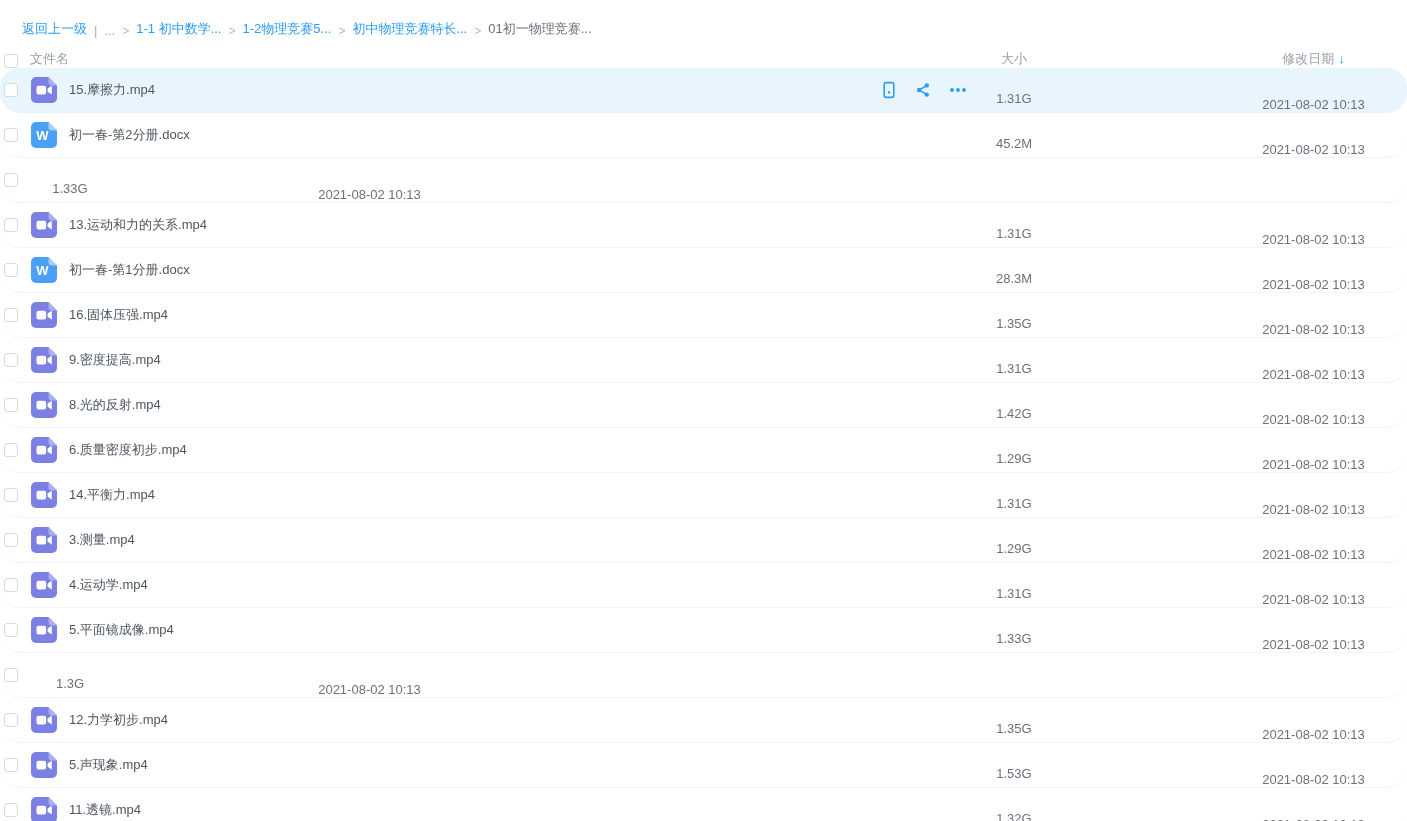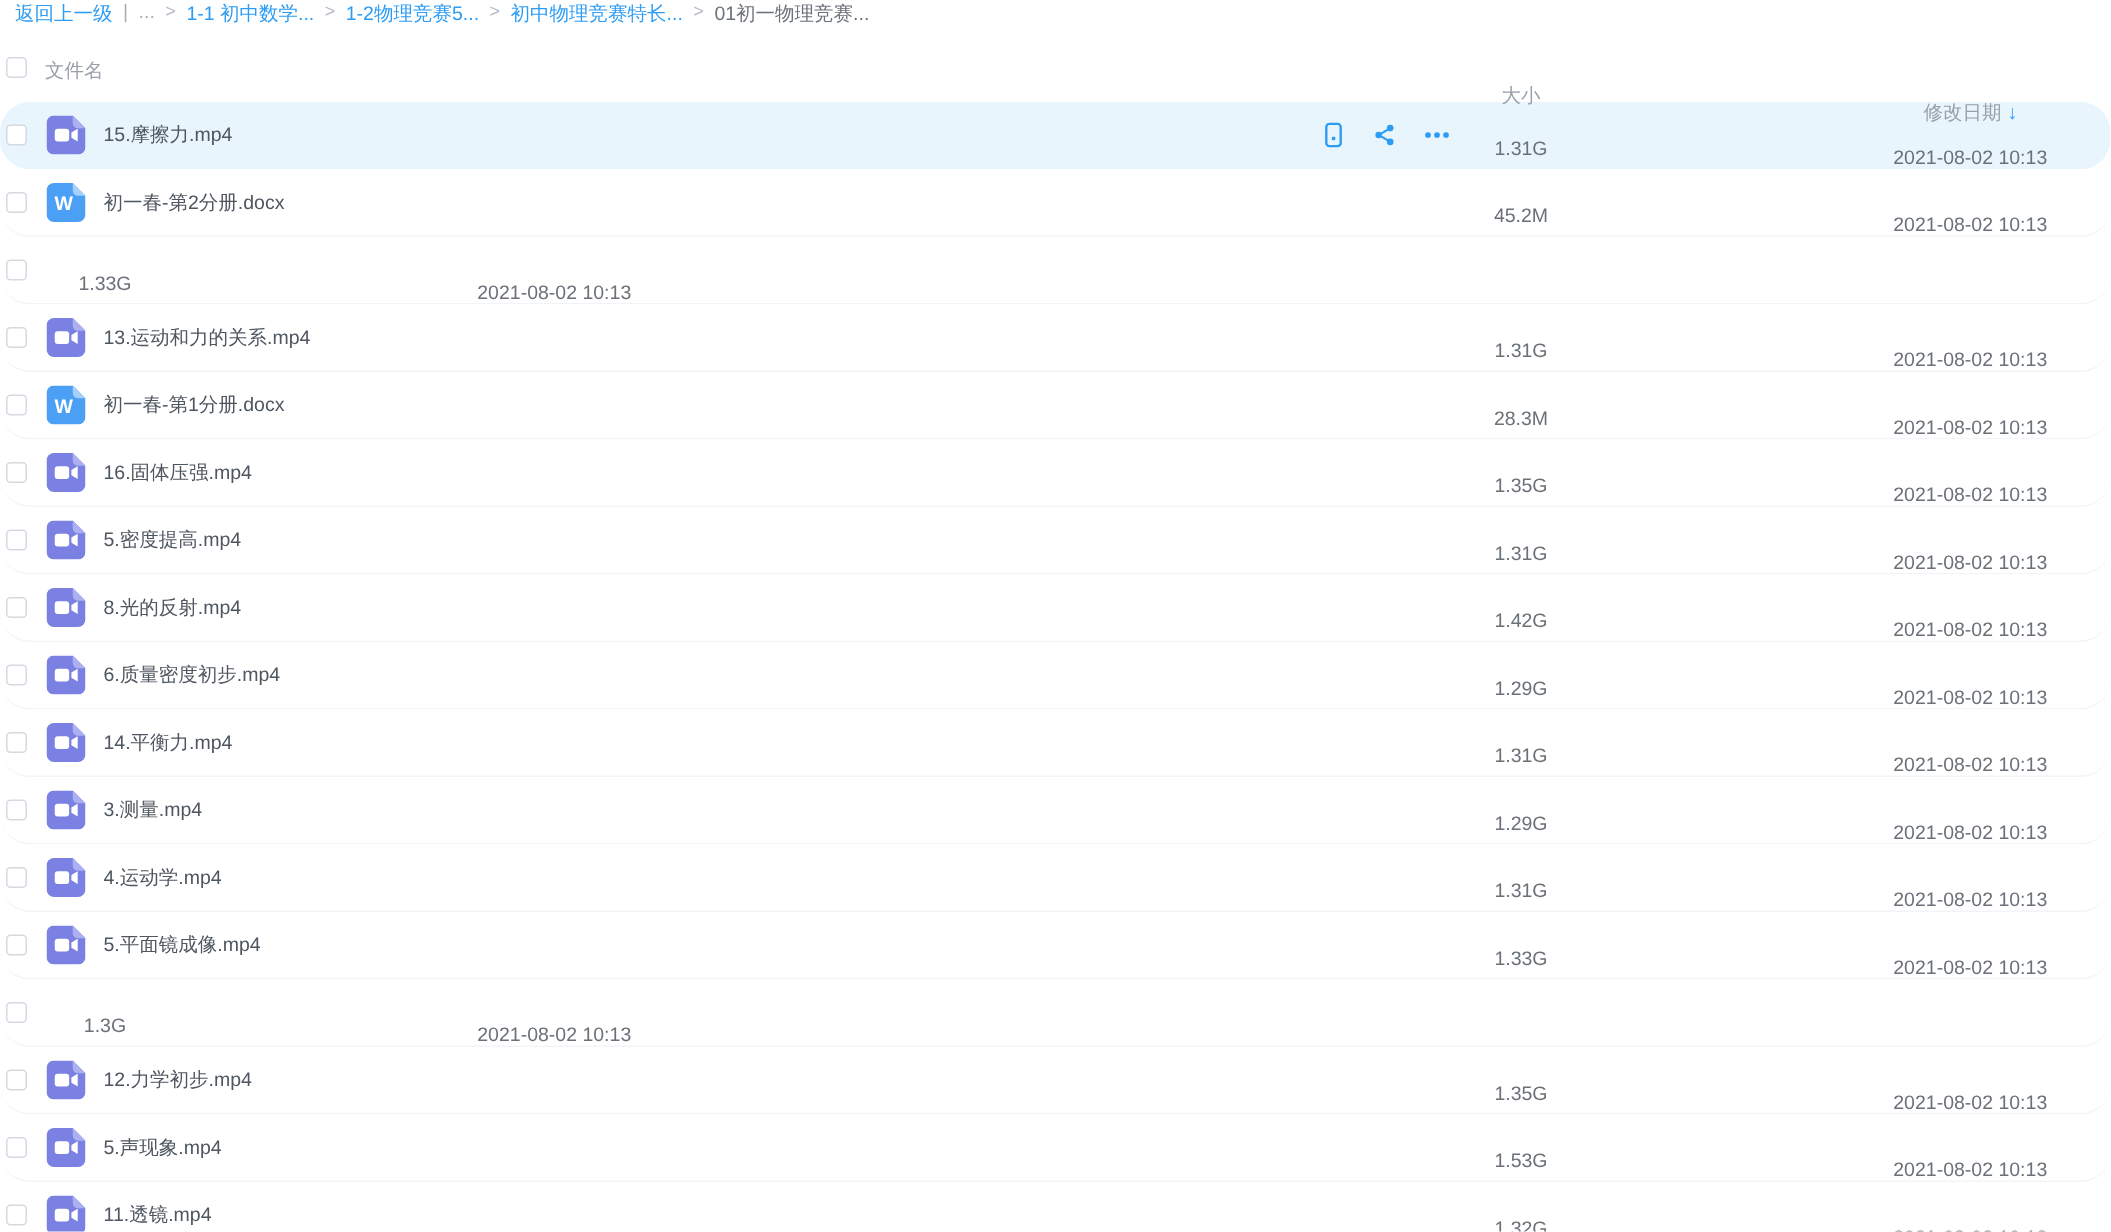--- a/index.html
+++ b/index.html
@@ -8,36 +8,36 @@
     background:#ffffff;
     font-family:"Liberation Sans","DejaVu Sans",sans-serif;
   }
   :root{
     --accent:#2d9cf4;
     --hover-bg:#e9f5fd;
     --row-border:#f2f4f7;
   }
   
   .breadcrumb{
-    height:38px; display:flex; align-items:flex-start;
-    padding-left:10px; font-size:13px; gap:7px; white-space:nowrap;
+    height:38px; display:flex; align-items:flex-end;
+    padding-left:22px; font-size:13px; gap:7px; white-space:nowrap;
   }
   .crumb-link{ color:var(--accent); cursor:pointer; }
   .crumb-muted{ color:#a7aeb7; }
   .crumb-sep{ color:#b4bac2; font-size:12px; }
   .crumb-current{ color:#6b717a; }
   
   .col-check{ width:28px; padding-left:4px; display:flex; align-items:center; flex-shrink:0; }
   .col-name{ flex:1; display:flex; align-items:center; min-width:0; }
   .col-size{ width:84px; text-align:center; flex-shrink:0;margin-top:17px; }
   .col-spacer{ width:164px; flex-shrink:0; }
   .col-date{ width:187px; text-align:center; flex-shrink:0;margin-top:28px; }
   
   .header-row{
-    height:30px; display:flex; align-items:flex-start;
+    height:30px; display:flex; align-items:flex-end;
     font-size:13px; color:#99a0a9;
   }
   .header-name-label{ margin-left:2px; }
   .sort-arrow{ color:var(--accent); font-weight:bold; margin-left:4px; font-size:13px; }
   .date-head{ cursor:pointer; }
   
   .cb{
     appearance:none; -webkit-appearance:none;
     width:14px; height:14px; border:1px solid #d4dae1; border-radius:3px;
     background:#fff; cursor:pointer; display:block;
@@ -240,21 +240,21 @@
       <div class="file-icon video">
 
         <svg class="ic-video" width="26" height="26" viewBox="0 0 26 26">
           <path d="M5 0 H17.5 L26 8.5 V21 A5 5 0 0 1 21 26 H5 A5 5 0 0 1 0 21 V5 A5 5 0 0 1 5 0 Z" fill="#7b80e3"></path>
           <path d="M17.5 0 L26 8.5 H21 A3.5 3.5 0 0 1 17.5 5 Z" fill="#adb0f0"></path>
           <rect x="5.5" y="8.8" width="9.6" height="8.6" rx="2" fill="#ffffff"></rect>
           <path d="M16.6 11.4 L20.8 8.8 V17.4 L16.6 14.8 Z" fill="#ffffff"></path>
         </svg>
 
       </div>
-      <span class="file-name">5.密度提高.mp4</span>
+      <span class="file-name">9.密度提高.mp4</span>
 
     </div>
     <div class="col-size">1.31G</div>
     <div class="col-spacer"></div>
     <div class="col-date">2021-08-02 10:13</div>
   </div>
     <div class="file-row">
     <div class="col-check">
       <input type="checkbox" class="cb" style="">
     </div>

